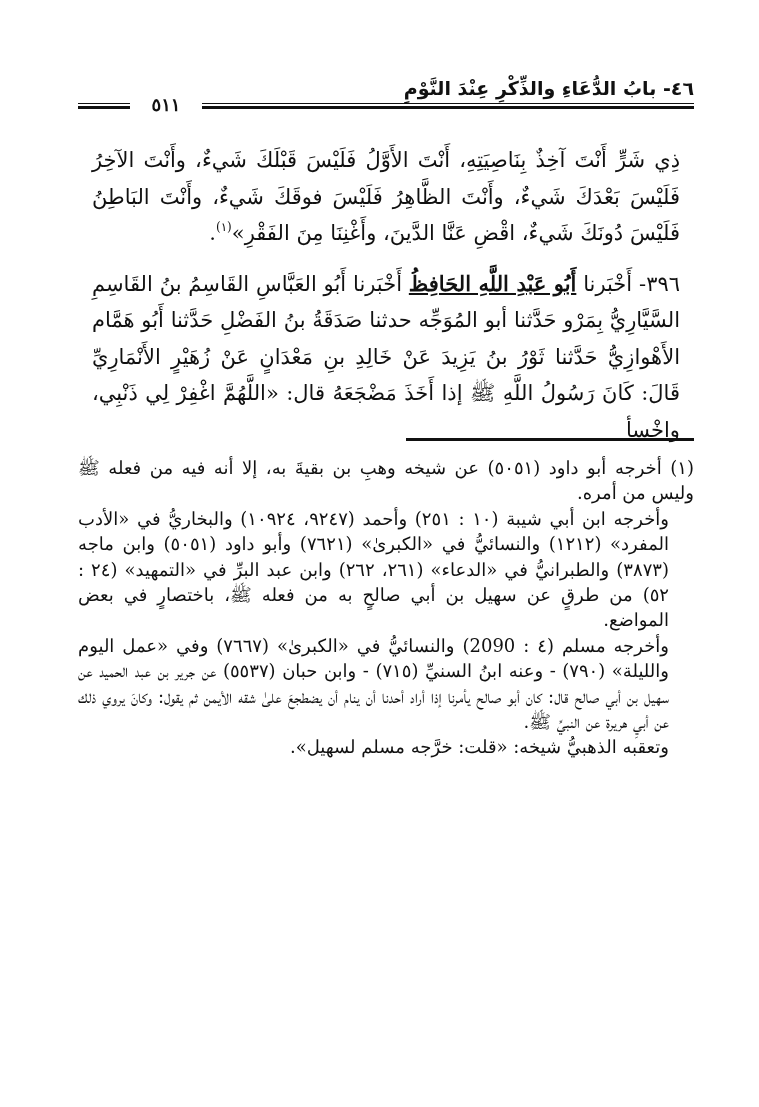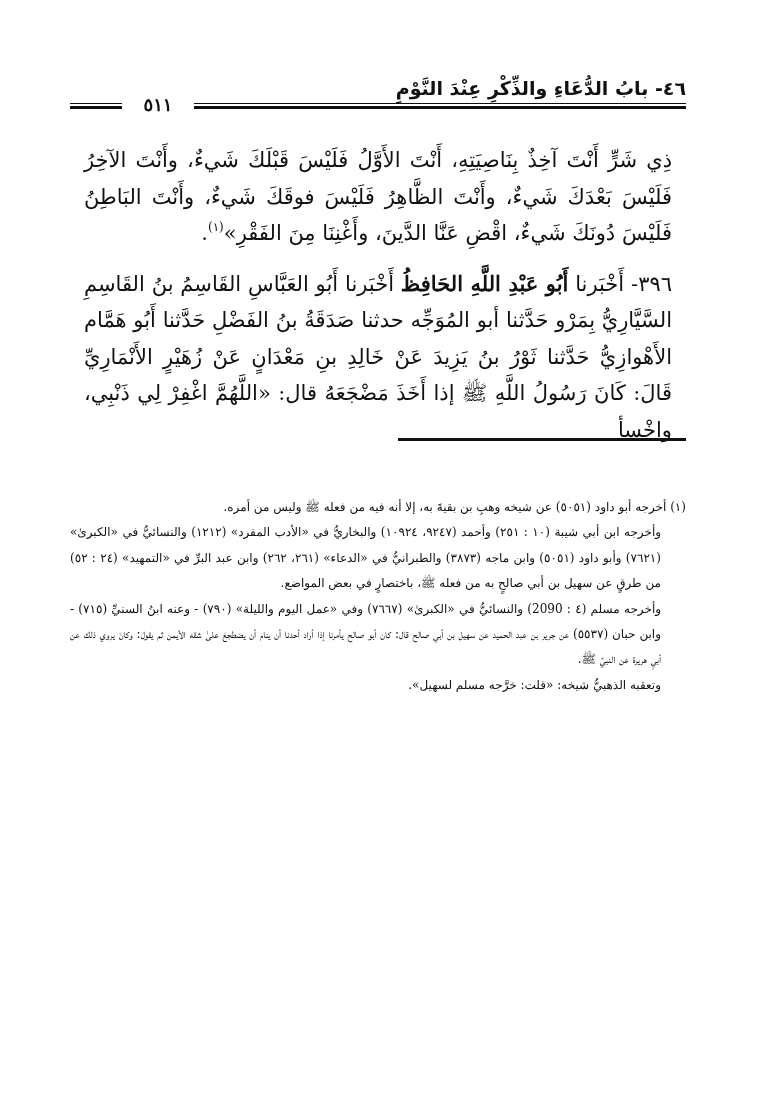--- a/index.html
+++ b/index.html
@@ -10,21 +10,21 @@
   body {
     width: 759px;
     height: 1107px;
     position: relative;
     overflow: hidden;
     color: #111111;
     font-family: "DejaVu Serif", "Liberation Serif", serif;
   }
   .page {
     position: absolute;
-    left: 70px;
+    left: 78px;
     top: 0;
     width: 616px;
     height: 1107px;
   }
   
   .running-head {
     position: absolute;
     top: 76px;
     right: 0;
     direction: rtl;
@@ -71,20 +71,21 @@
     margin: 14px;
   }
   .body-text p + p {
     margin-top: 8px;
   }
   .hadith-num {
     font-weight: normal;
   }
   .bold-name {
     font-weight: bold;
+    text-decoration: underline;
   }
   sup.fn-ref {
     font-size: 12px;
     line-height: 0;
     vertical-align: 9px;
   }
   
   .footnote-rule {
     position: absolute;
     top: 438px;
@@ -95,23 +96,22 @@
   }
   
   .footnotes {
     position: absolute;
     top: 455px;
     left: 0;
     right: 0;
     direction: rtl;
     text-align: justify;
     text-align-last: right;
-    font-size: 12px;
+    font-size: 18px;
     line-height: 25.4px;
-    margin-top: 40px;
   }
   .footnotes p {
     margin: 0;
     padding-right: 25px;
   }
   .footnotes p.first {
     padding-right: 0;
   }
 </style>
 </head>

